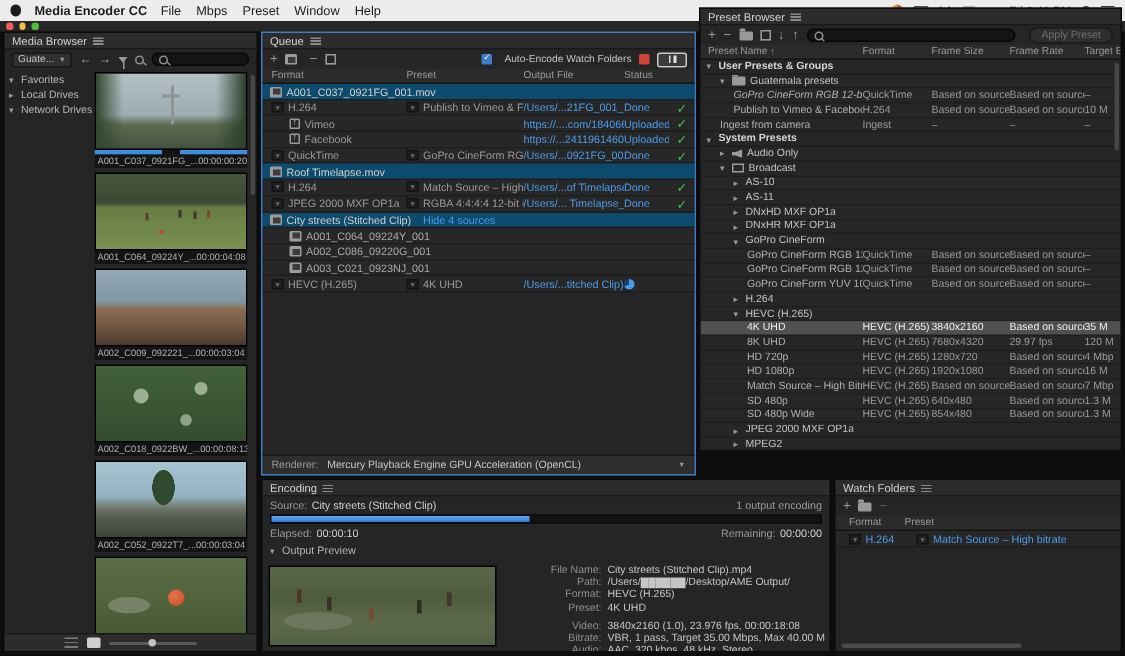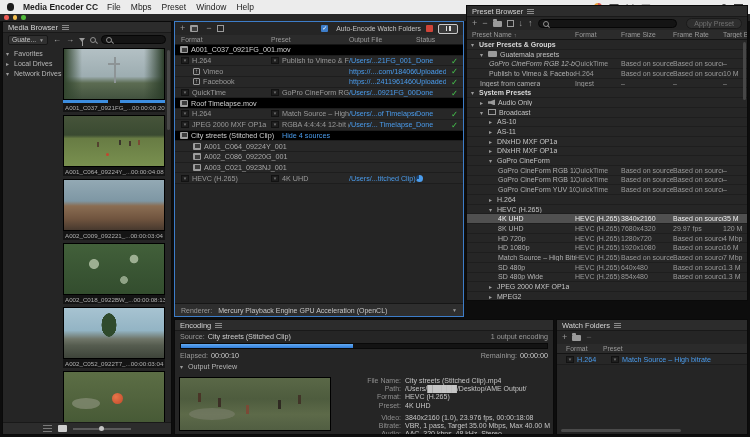--- a/index.html
+++ b/index.html
@@ -126,21 +126,21 @@
   .thead { display:flex; align-items:center; height:10px; background:#2b2b2b; border-bottom:1px solid #141414;
     font-size:6.8px; color:#9a9a9a; }
   .qc { display:flex; align-items:center; overflow:hidden; white-space:nowrap; }
   .c-format { width:96px; padding-left:6px; }
   .c-preset { width:78px; }
   .c-output { width:67px; }
   .c-status { width:30px; }
   .c-check  { width:17px; justify-content:center; }
   .qrows { font-size:7.2px; color:#9a9a9a; }
   .qrow { display:flex; align-items:center; height:10.7px; border-bottom:1px solid #1d1d1d; background:#272727; }
-  .qrow.group { background:#000000; color:#cfcfcf; }
+  .qrow.group { background:#0c4a6e; color:#cfcfcf;align-items:flex-end; }
   .qrow .pub-ind { padding-left:18px; }
   .src-cell { padding-left:18px; color:#a8a8a8; display:flex; align-items:center; }
   .qlink { color:#4a9ced; margin-left:8px; }
   .blue { color:#4a9ced; }
   .checkmark { color:#46c24d; font-size:8.5px; }
   .pie { width:7px; height:7px; border-radius:50%; background:conic-gradient(#4a9ced 0 68%, #1b4474 0 100%); }
   .renderer { position:absolute; left:0; right:0; bottom:0; height:13px; background:#2e2e2e; border-top:1px solid #161616;
     display:flex; align-items:center; justify-content:flex-end; gap:6px; padding:0 6px; font-size:7px; color:#9a9a9a; }
   .renderer .rval { color:#c6c6c6; }
   .renderer .chev-s { margin-left:auto; }
@@ -299,20 +299,24 @@
     <div class="mb-bottom">
       <span class="vw-list"></span>
       <span class="vw-grid"></span>
       <span class="slider">
           <span class="slider-handle"></span>
         </span>
     </div>
   </div>
 
   <div class="panel" id="queue-panel">
+    <div class="ptab">
+      <span>Queue</span>
+      <span class="pmenu-ic"></span>
+    </div>
     <div class="tbar qtb">
       <span class="tb-ic">+</span>
       <span class="clip-ic"></span>
       <span class="tb-ic">−</span>
       <span class="i-copy"></span>
       <span class="grow"></span>
       <span class="cb">✓</span>
       <span class="cb-label">Auto-Encode Watch Folders</span>
       <span class="stopbtn"></span>
       <span class="pausebtn">

